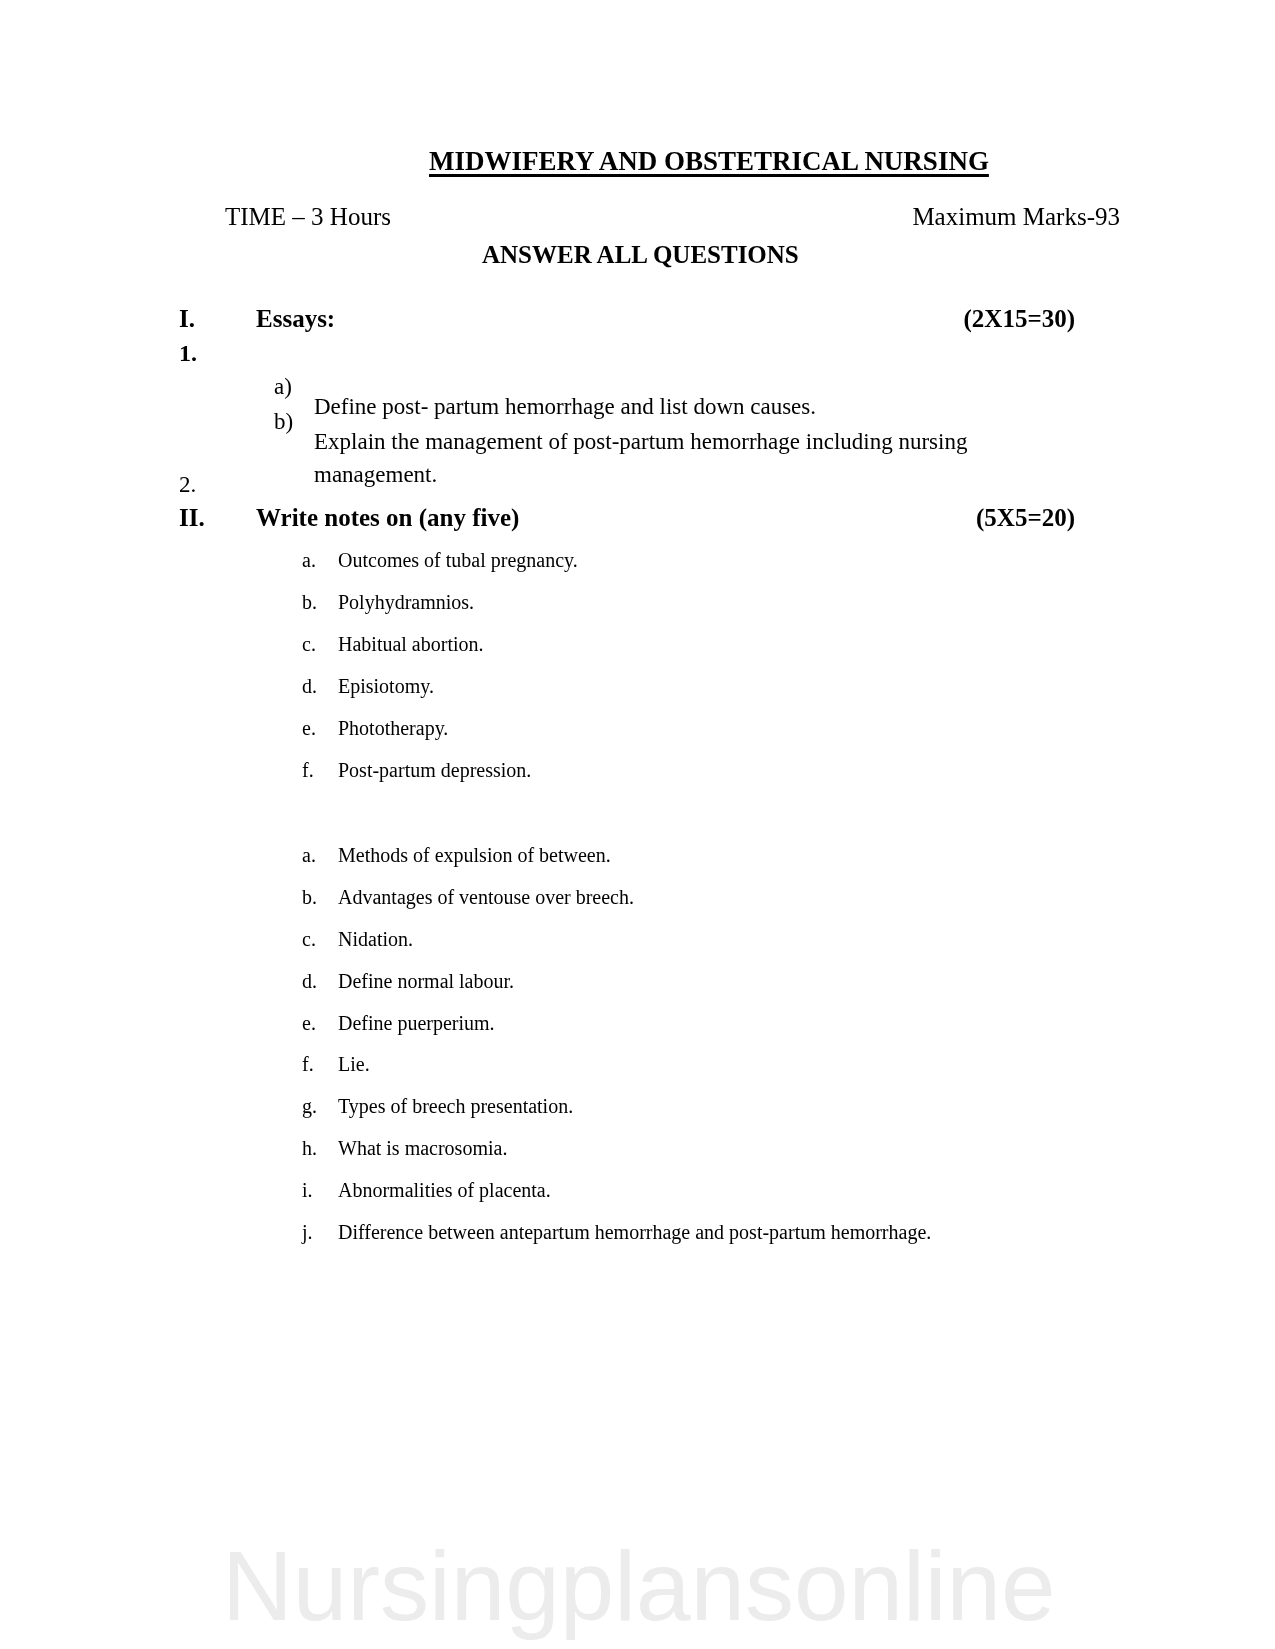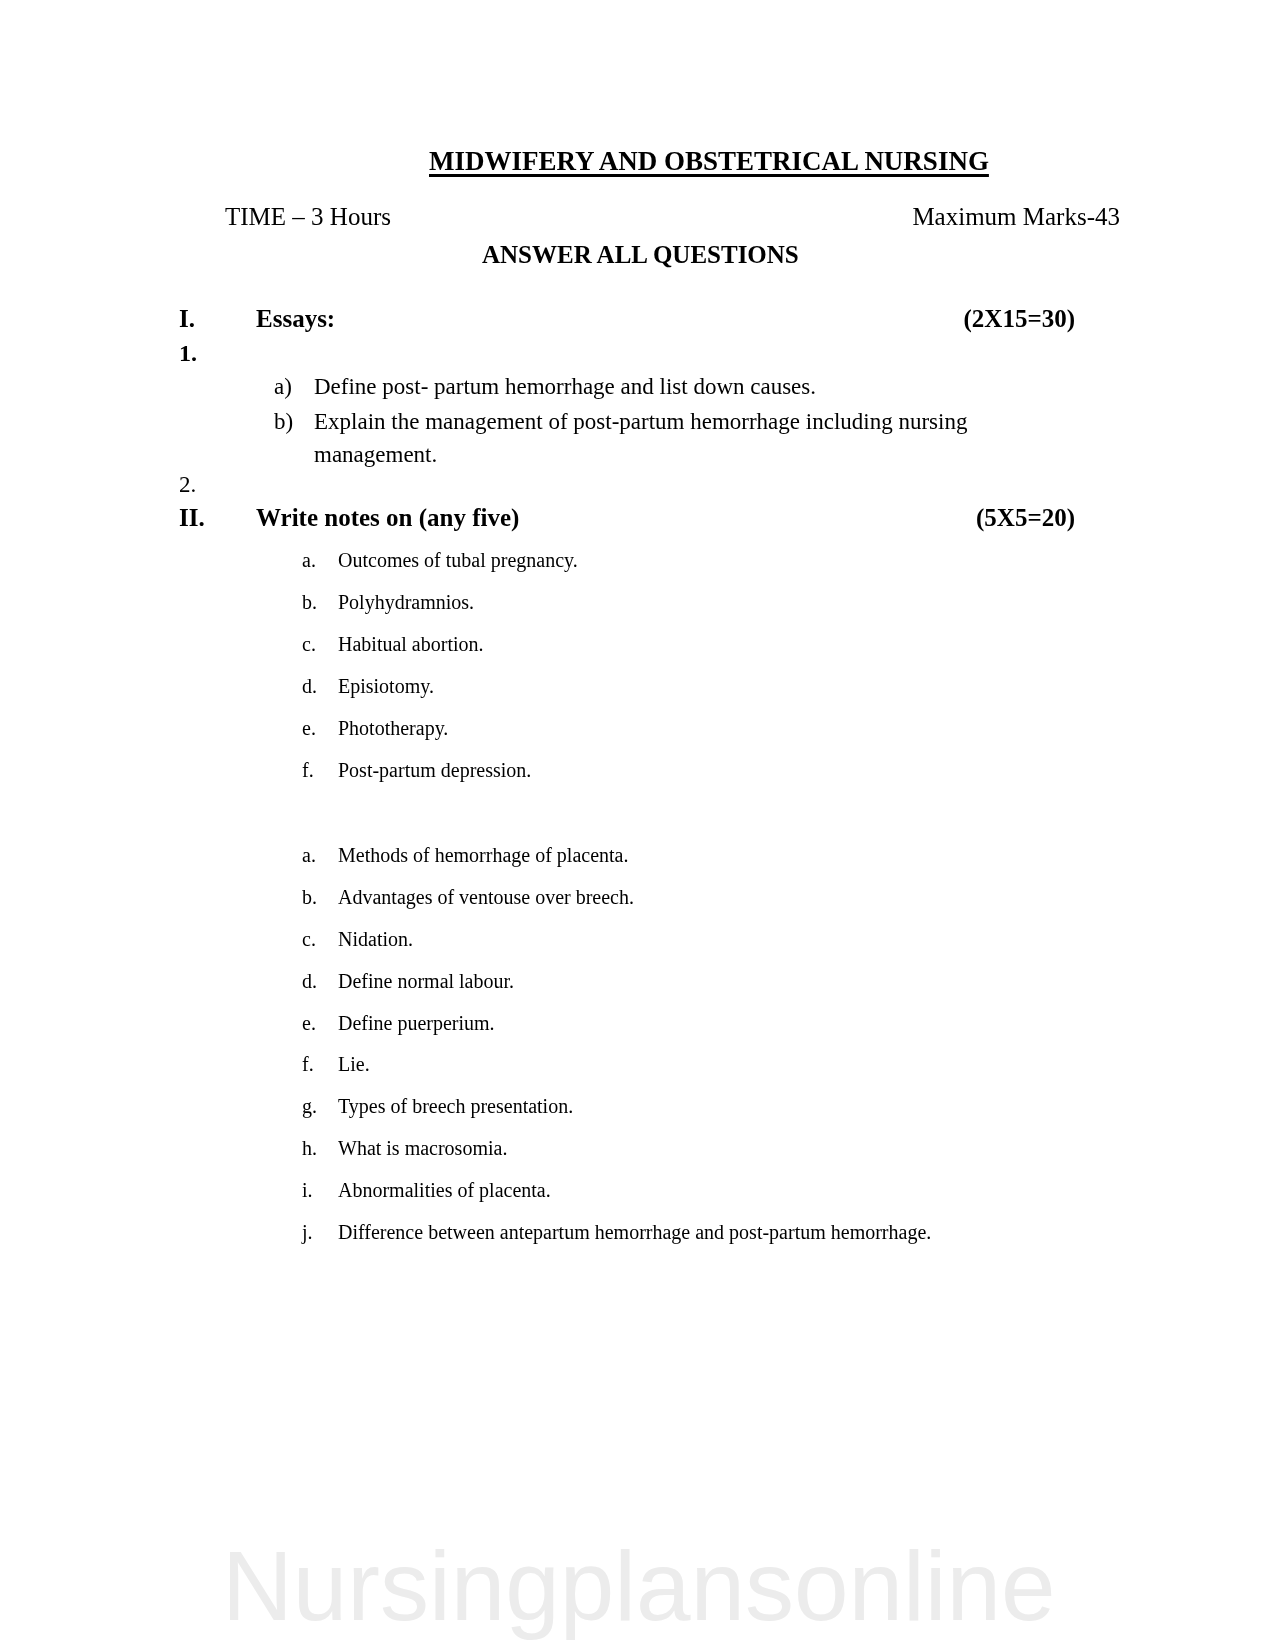--- a/index.html
+++ b/index.html
@@ -90,20 +90,21 @@
   }
   .s1-marker {
     display: inline-block;
     width: 40px;
     vertical-align: top;
   }
   .s1-text {
     display: inline-block;
     width: 690px;
     vertical-align: top;
+    margin-top: 20px;
   }
   
   .li {
     position: absolute;
     left: 302px;
     font-size: 20px;
     line-height: 34px;
     white-space: nowrap;
   }
   .li-marker {
@@ -124,21 +125,21 @@
   }
 </style>
 </head>
 <body>
 
 <div class="page">
 
   <div class="doc-title">MIDWIFERY AND OBSTETRICAL NURSING</div>
 
   <div class="time-label">TIME – 3 Hours</div>
-  <div class="maxmarks-label">Maximum Marks-43</div>
+  <div class="maxmarks-label">Maximum Marks-93</div>
 
   <div class="instruction">ANSWER ALL QUESTIONS</div>
 
   <div class="sec-row" style="top:302px">
     <span class="sec-numeral">I.</span>
     <span class="sec-heading">Essays:</span>
     <span class="sec-marks">(2X15=30)</span>
   </div>
 
   <div class="q-row" style="top:336px">
@@ -176,21 +177,21 @@
   </div>
   <div class="li" style="top:711px">
     <span class="li-marker">e.</span><span>Phototherapy.</span>
   </div>
   <div class="li" style="top:753px">
     <span class="li-marker">f.</span><span>Post-partum depression.</span>
   </div>
 
 
   <div class="li" style="top:838px">
-    <span class="li-marker">a.</span><span>Methods of hemorrhage of placenta.</span>
+    <span class="li-marker">a.</span><span>Methods of expulsion of between.</span>
   </div>
   <div class="li" style="top:880px">
     <span class="li-marker">b.</span><span>Advantages of ventouse over breech.</span>
   </div>
   <div class="li" style="top:922px">
     <span class="li-marker">c.</span><span>Nidation.</span>
   </div>
   <div class="li" style="top:964px">
     <span class="li-marker">d.</span><span>Define normal labour.</span>
   </div>

